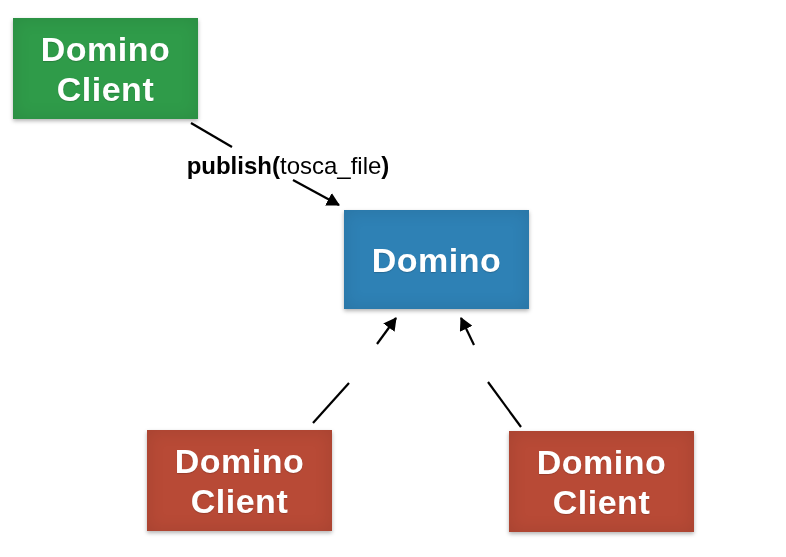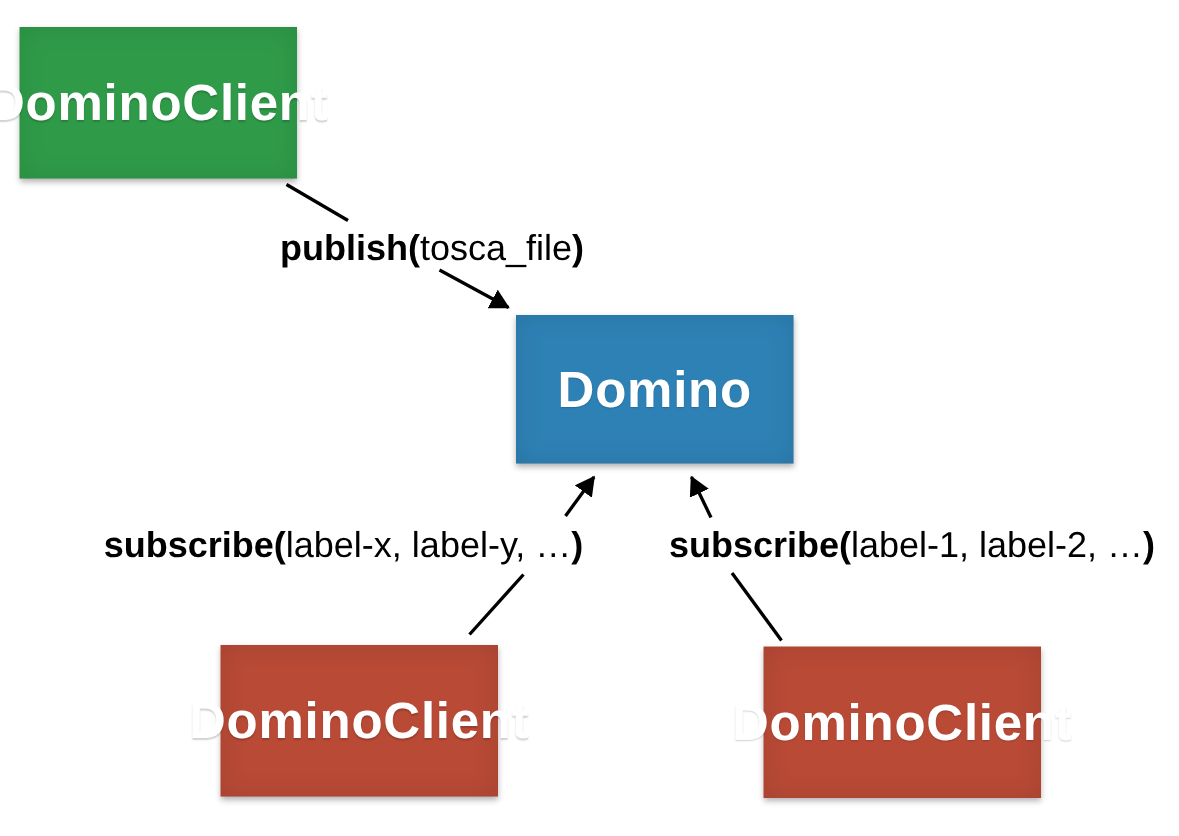--- a/index.html
+++ b/index.html
@@ -16,20 +16,21 @@
     inset: 0;
     width: 786px;
     height: 557px;
   }
   .arrows line { stroke: #000000; stroke-width: 2.2; }
   .node {
     position: absolute;
     width: 185px;
     height: 101px;
     display: flex;
+    flex-direction: column;
     align-items: center;
     justify-content: center;
     color: #ffffff;
     font-weight: bold;
     font-size: 34px;
     line-height: 40px;
     text-align: center;
     box-shadow: 0 2px 4px rgba(0,0,0,0.30), inset 0 0 18px rgba(0,0,0,0.10);
     text-shadow: 0 1px 1px rgba(0,0,0,0.18);
     letter-spacing: 0.5px;
@@ -88,21 +89,15 @@
 
   <div class="node node-red-right">
     <span>Domino</span>
     <span>Client</span>
   </div>
 
   <div class="edge-label lbl-publish">
     <span class="b">publish(</span><span>tosca_file</span><span class="b">)</span>
   </div>
 
-  <div class="edge-label lbl-subscribe-left">
-    <span class="b">subscribe(</span><span>label-x, label-y, …</span><span class="b">)</span>
-  </div>
 
-  <div class="edge-label lbl-subscribe-right">
-    <span class="b">subscribe(</span><span>label-1, label-2, …</span><span class="b">)</span>
-  </div>
 
 </div>
 
 </body></html>

